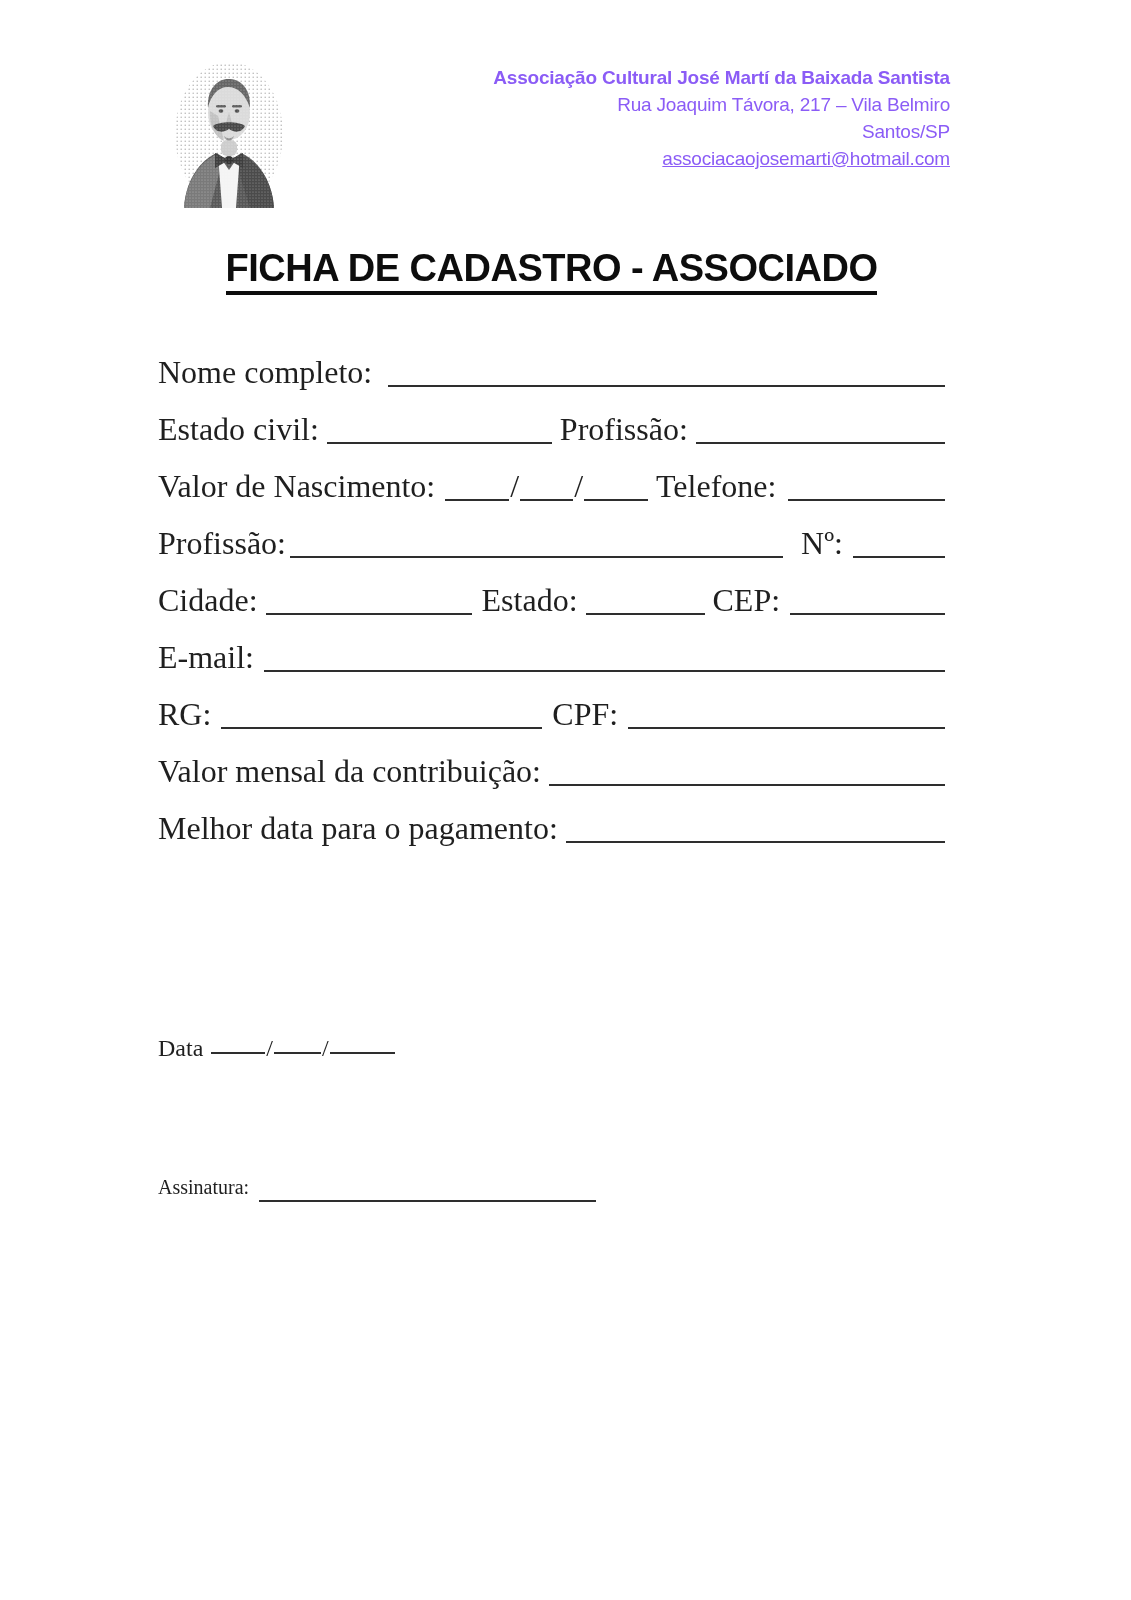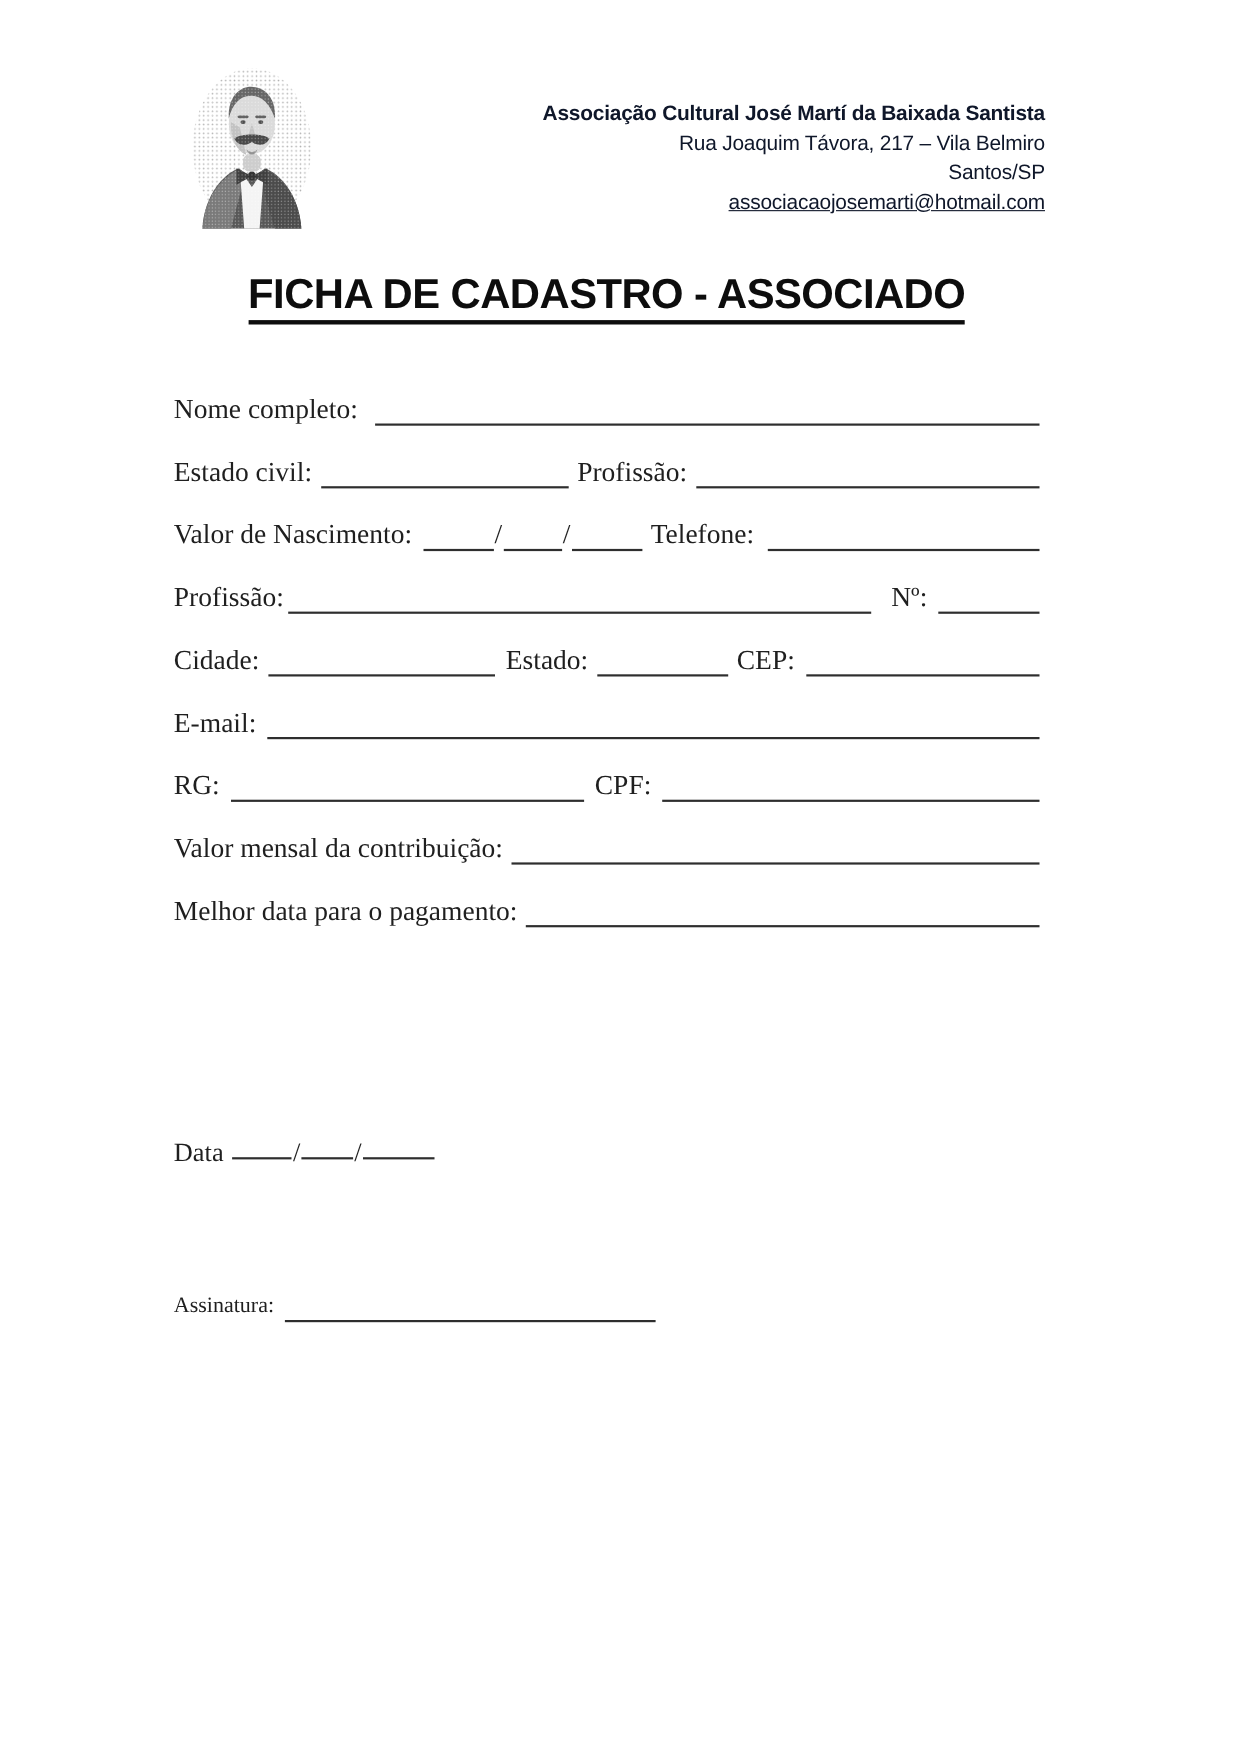--- a/index.html
+++ b/index.html
@@ -17,24 +17,23 @@
     position:absolute; left:168px; top:56px;
     width:122px; height:152px;
   }
   .portrait svg { filter: blur(0.4px); opacity:0.92; }
 
   .header-text {
     position:absolute; top:64px; right:181px;
     text-align:right;
     font-family:"Liberation Sans", sans-serif;
     font-size:19px; line-height:27px;
-    color:#0f172a;
+    color:#8b5cf6;
     letter-spacing:-0.2px;
     white-space:nowrap;
-    margin-top:26px;
   }
   .org-name { font-weight:bold; }
   .email-line { text-decoration:underline; }
 
   
   .title-wrap {
     position:absolute; top:247px; left:158px; right:186px;
     text-align:center;
   }
   .doc-title {
@@ -44,21 +43,21 @@
     letter-spacing:-0.5px;
     color:#0d0d0d;
     border-bottom:4px solid #0d0d0d;
     padding-bottom:1px;
     white-space:nowrap;
   }
 
   
   .form {
     position:absolute; top:357px; left:158px; right:186px;
-    font-size:25px;
+    font-size:32px;
   }
   .row {
     display:flex; align-items:flex-end;
     height:30px; margin-bottom:27px;
     white-space:nowrap;
   }
   .lbl { line-height:29px; }
   .blank {
     display:inline-block;
     height:10px;

